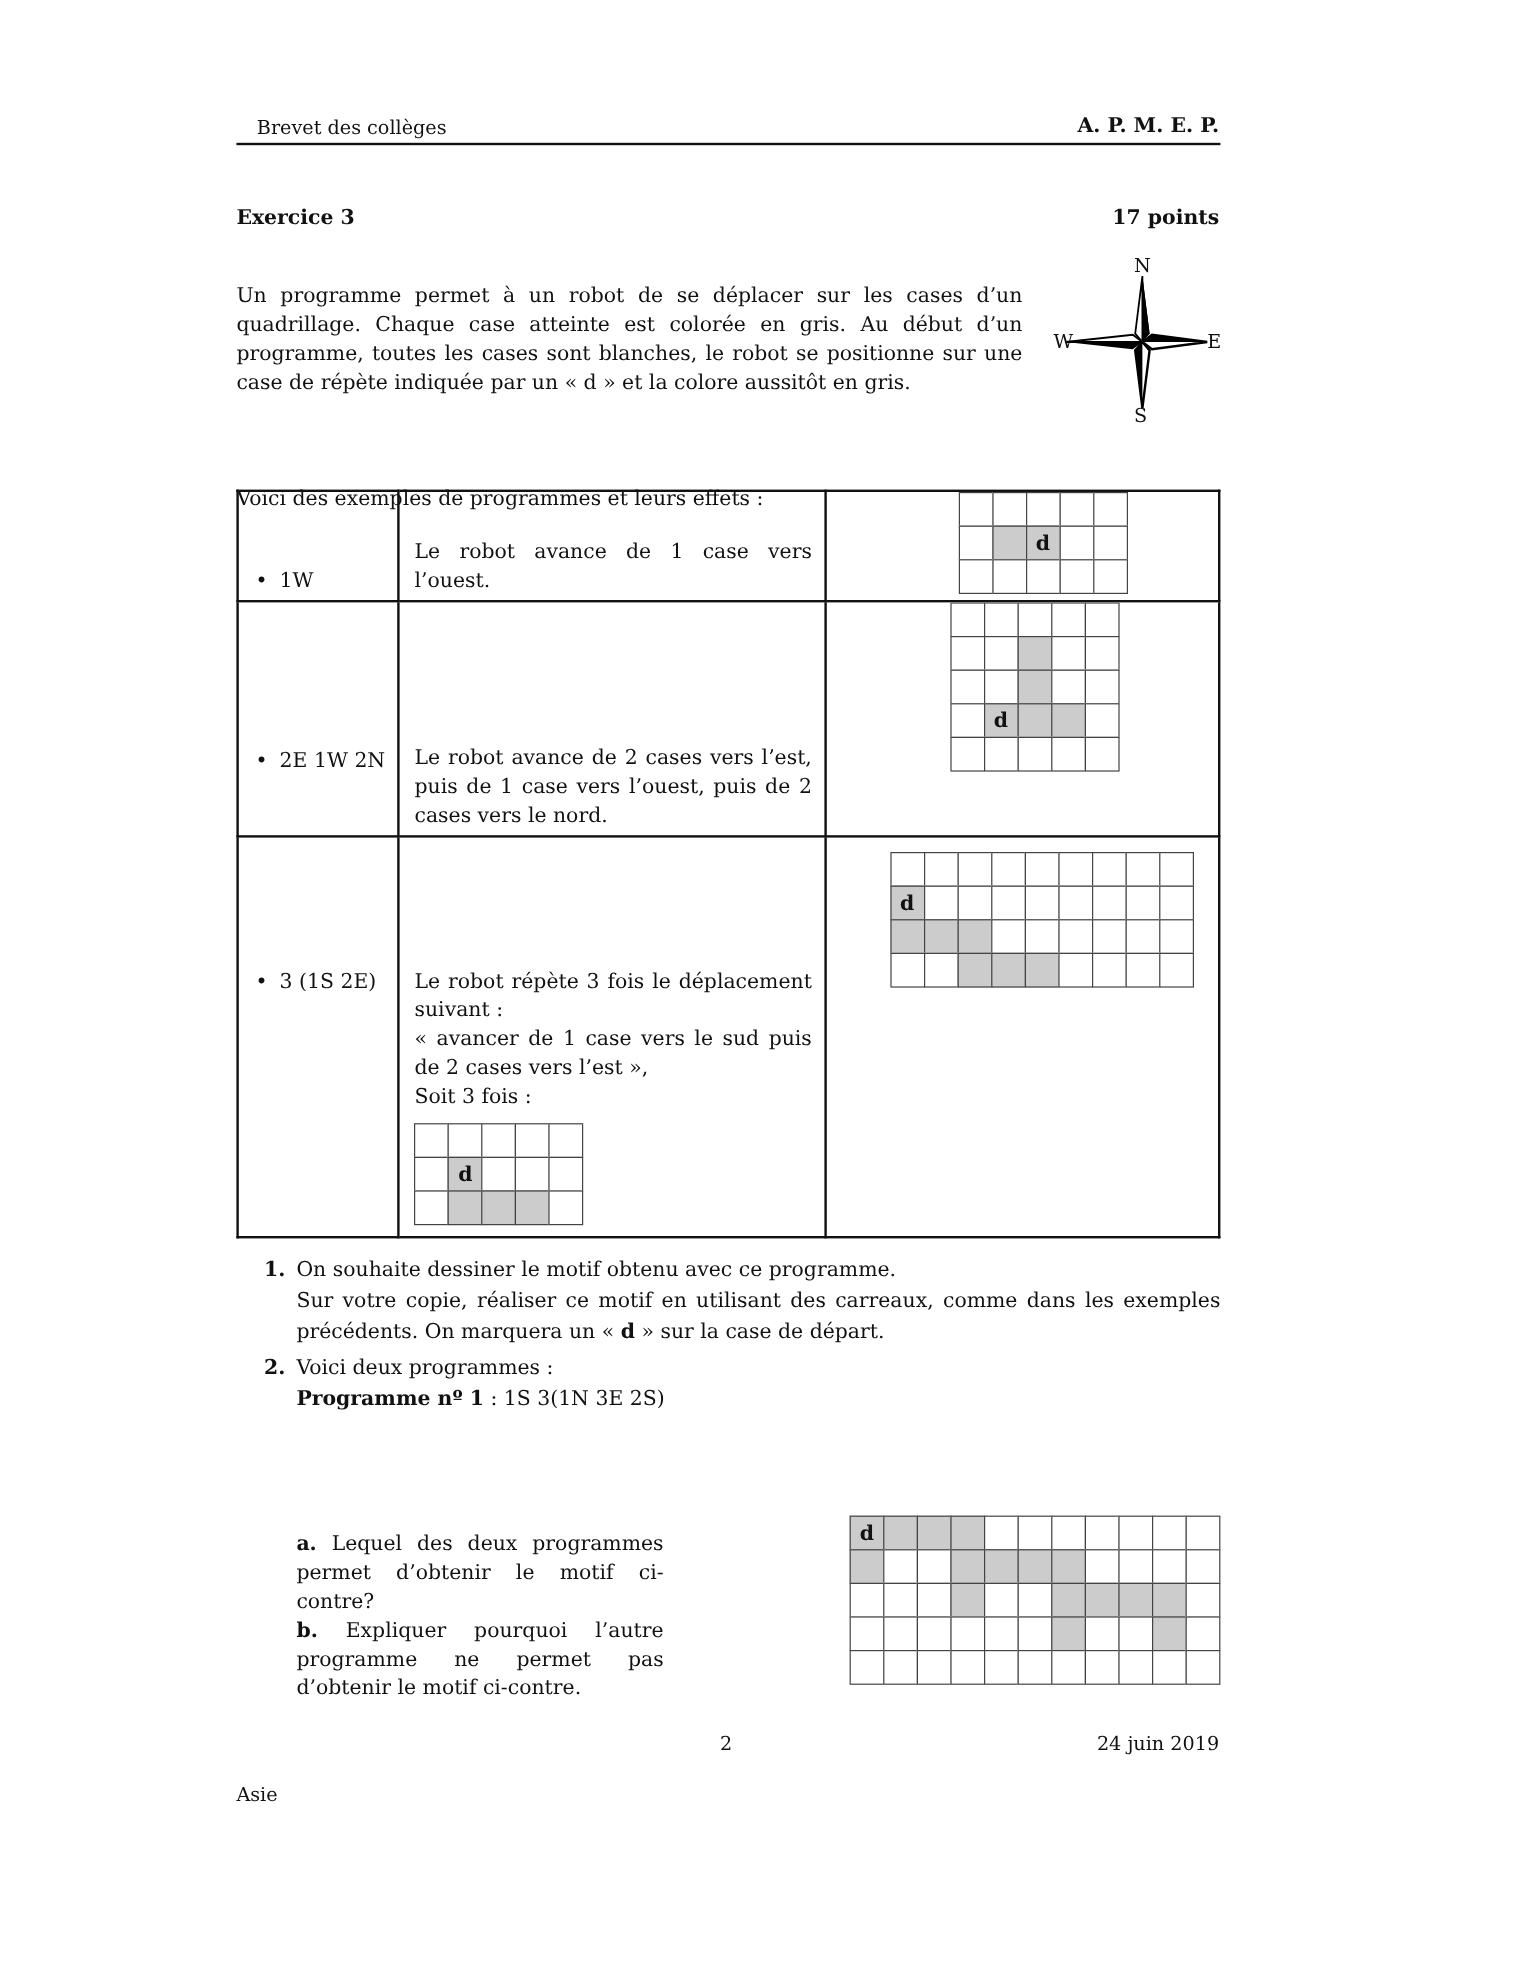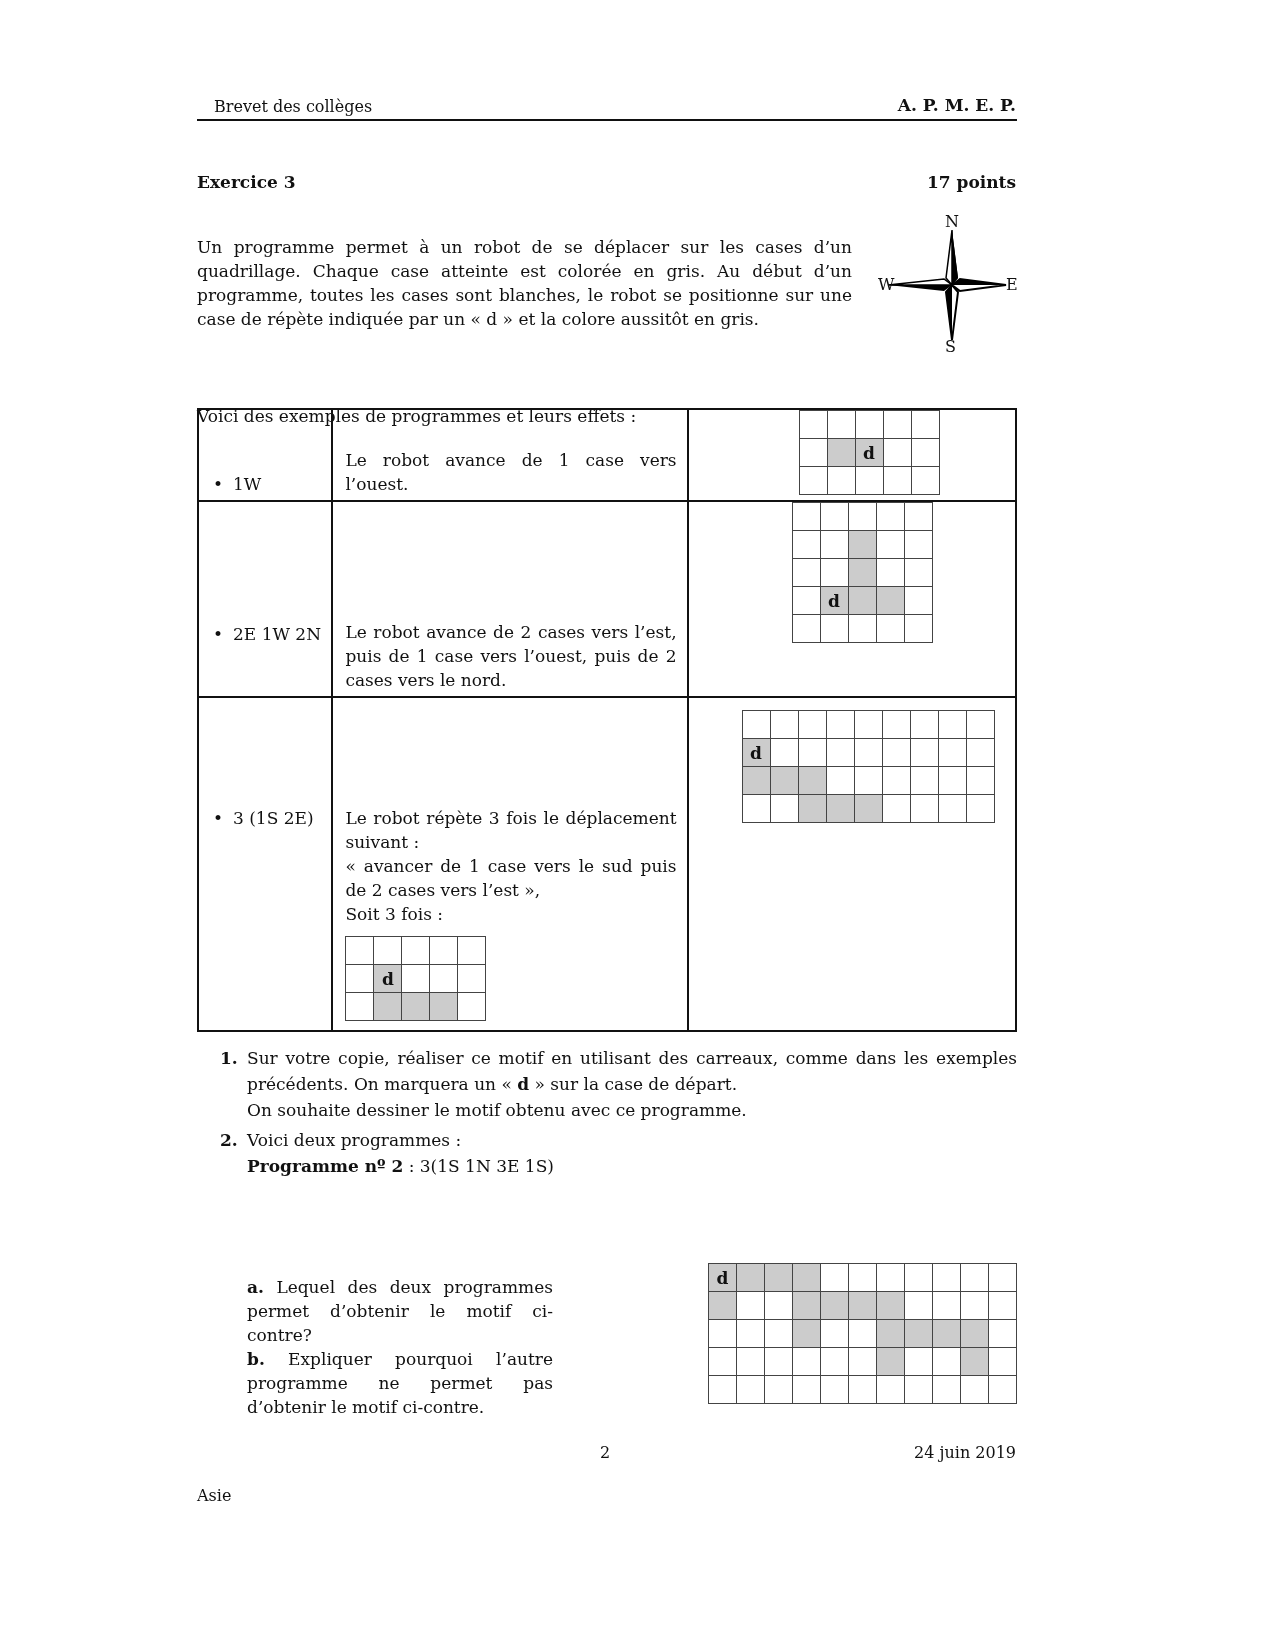--- a/index.html
+++ b/index.html
@@ -192,29 +192,29 @@
           </div>
         </td>
   </tr>
 </tbody>
   </table>
 
 <div class="abs qs">
   <div style="position:relative">
     <span class="num">1.</span>
     <div class="body">
+      <p>On souhaite dessiner le motif obtenu avec ce programme.</p>
       <p style="text-align:justify"><span>Sur votre copie, réaliser ce motif en utilisant des carreaux, comme dans les exemples précédents. On marquera un « </span><span class="b">d</span><span> » sur la case de départ.</span></p>
-      <p>On souhaite dessiner le motif obtenu avec ce programme.</p>
     </div>
   </div>
   <div style="position:relative;margin-top:4px">
     <span class="num">2.</span>
     <div class="body">
       <p>Voici deux programmes :</p>
-      <p><span class="b">Programme nº 2</span><span> : 3(1S 1N 3E 1S)</span></p>
+      <p><span class="b">Programme nº 1</span><span> : 1S 3(1N 3E 2S)</span></p>
     </div>
   </div>
 </div>
 
 <div class="abs qa">
   <span class="b" style="font-weight:bold">a.</span><span> Lequel des deux programmes permet d’obtenir le motif ci-contre?</span><br>
   <span style="font-weight:bold">b.</span><span> Expliquer pourquoi l’autre programme ne permet pas d’obtenir le motif ci-contre.</span>
 </div>
 
 <div class="abs grid" id="g3" style="left: 708px; top: 1263px; width: 308px; height: 140px;">

